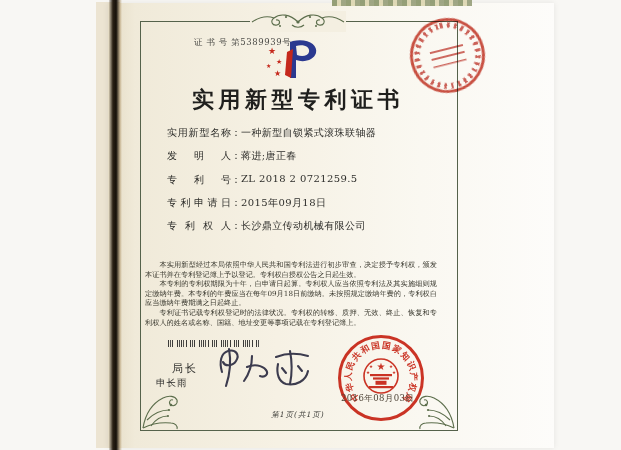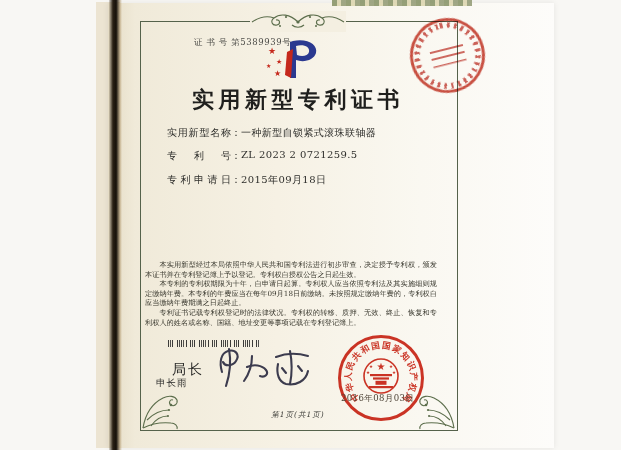--- a/index.html
+++ b/index.html
@@ -32,21 +32,21 @@
   .frow .sep{display:inline-block;vertical-align:top;}
   .frow .val{letter-spacing:.4px;vertical-align:top;}
 
   .paras{position:absolute;left:145px;top:260px;width:292px;font-size:7.2px;line-height:9.6px;
          color:#3a392f;text-align:justify;}
   .paras p{margin:0;text-indent:2em;}
 
   .barcode{position:absolute;left:168px;top:340px;width:92px;height:7px;opacity:.85;
            background:repeating-linear-gradient(90deg,#1d1d1d 0 1px,transparent 1px 2.2px,#333 2.2px 2.8px,transparent 2.8px 4.4px);}
 
-  .issuer-title{position:absolute;left:172px;top:361px;font-size:14px;color:#2c2c2a;letter-spacing:2px;}
+  .issuer-title{position:absolute;left:172px;top:361px;font-size:11px;color:#2c2c2a;letter-spacing:2px;}
   .issuer-name{position:absolute;left:156px;top:377px;font-size:9.5px;color:#2c2c2a;letter-spacing:1px;}
   .signature{position:absolute;left:210px;top:344px;width:112px;height:54px;}
 
   .footer{position:absolute;left:140px;top:410px;width:316px;text-align:center;font-size:7.5px;
           color:#3d3d38;letter-spacing:1px;font-style:italic;}
 
   
   .seal{position:absolute;left:337px;top:334px;width:88px;height:88px;mix-blend-mode:multiply;
         filter:blur(.2px);opacity:.95;}
   .seal .ring{position:absolute;inset:1px;border:3.4px solid #cd2a1b;border-radius:50%;}
@@ -149,24 +149,30 @@
     </svg>
   </div>
 
   <div class="title">实用新型专利证书</div>
 
   <div class="fields">
     <div class="frow">
       <span class="lab">实用新型名称</span><span class="sep">：</span><span class="val">一种新型自锁紧式滚珠联轴器</span>
     </div>
     <div class="frow">
-      <span class="lab">专利号</span><span class="sep">：</span><span class="val">ZL 2023 2 0721259.5</span>
+      <span class="lab">发明人</span><span class="sep">：</span><span class="val">蒋进;唐正春</span>
+    </div>
+    <div class="frow">
+      <span class="lab">专利号</span><span class="sep">：</span><span class="val">ZL 2018 2 0721259.5</span>
     </div>
     <div class="frow">
       <span class="lab">专利申请日</span><span class="sep">：</span><span class="val">2015年09月18日</span>
+    </div>
+    <div class="frow">
+      <span class="lab">专利权人</span><span class="sep">：</span><span class="val">长沙鼎立传动机械有限公司</span>
     </div>
   </div>
 
   <div class="paras">
     <p>本实用新型经过本局依照中华人民共和国专利法进行初步审查，决定授予专利权，颁发本证书并在专利登记簿上予以登记。专利权自授权公告之日起生效。</p>
     <p>本专利的专利权期限为十年，自申请日起算。专利权人应当依照专利法及其实施细则规定缴纳年费。本专利的年费应当在每年09月18日前缴纳。未按照规定缴纳年费的，专利权自应当缴纳年费期满之日起终止。</p>
     <p>专利证书记载专利权登记时的法律状况。专利权的转移、质押、无效、终止、恢复和专利权人的姓名或名称、国籍、地址变更等事项记载在专利登记簿上。</p>
   </div>
 
   <div class="barcode"></div>

